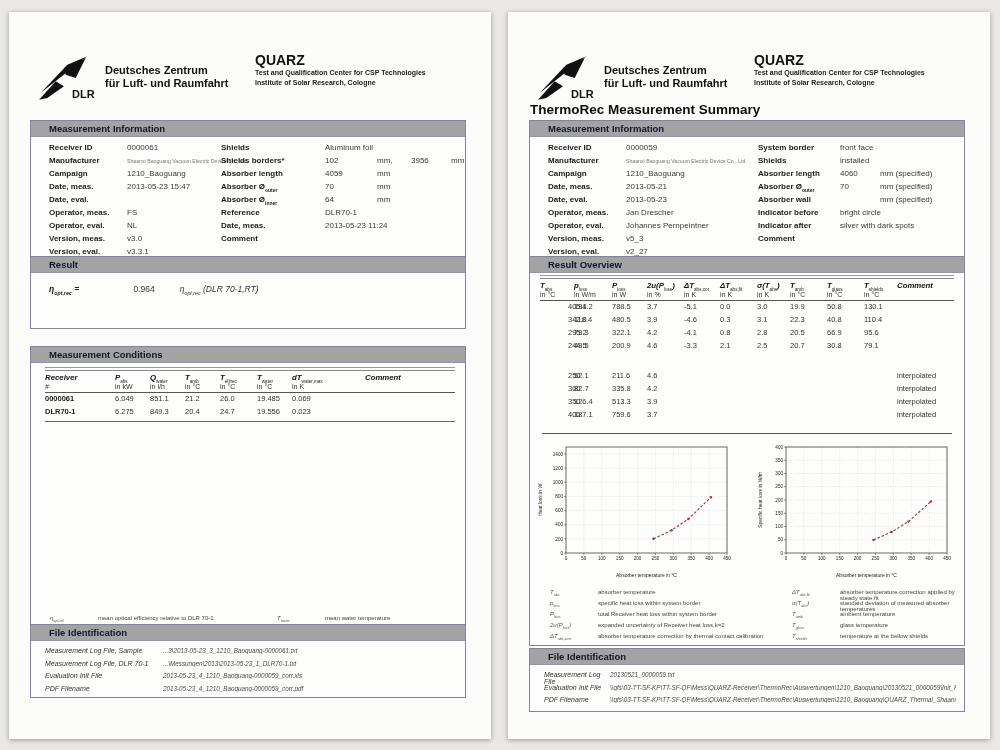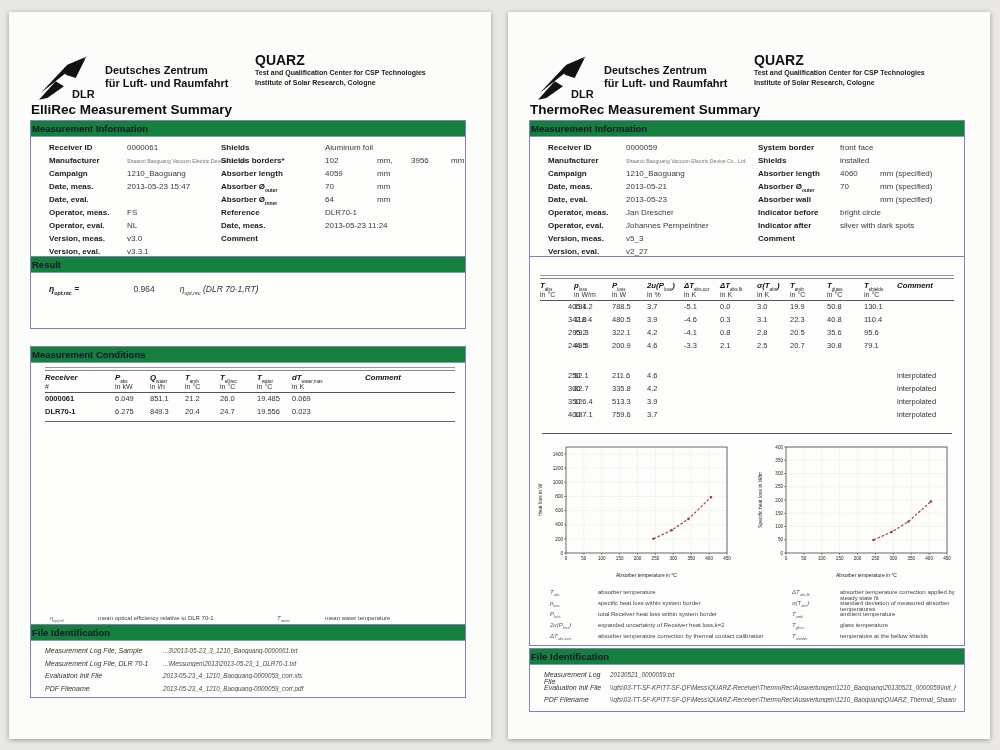--- a/index.html
+++ b/index.html
@@ -14,21 +14,21 @@
   .logo path{fill:#111;}
   .dlr-abbr{position:absolute;left:63px;top:76px;font-weight:bold;font-size:11px;color:#111;}
   .org{position:absolute;left:96px;top:52px;font-weight:bold;font-size:11px;line-height:13px;color:#111;}
   .quarz{position:absolute;left:246px;top:40px;}
   .q-name{font-weight:bold;font-size:14px;color:#111;}
   .q-sub{font-weight:bold;font-size:7px;line-height:8.5px;color:#222;margin-top:1px;}
   .title{position:absolute;left:22px;top:90px;font-weight:bold;font-size:13.5px;color:#0d0d0d;}
 
   
   .sec{position:absolute;left:21px;width:436px;border:1.5px solid #7e82b0;background:#fdfdfc;box-sizing:border-box;}
-  .sec-bar{height:15px;background:#15803d;display:flex;align-items:center;padding-left:1px;
+  .sec-bar{height:15px;background:#a3a3a3;display:flex;align-items:center;padding-left:18px;
            font-weight:bold;font-size:9.5px;color:#14142c;border-bottom:1px solid #8e92bd;}
 
   
   .colA{position:absolute;left:18px;top:22px;}
   .colB{position:absolute;left:190px;top:22px;}
   #pageR .colB{left:228px;}
   .irow{display:grid;grid-template-columns:78px 1fr;height:13px;font-size:8px;align-items:baseline;}
   .colB .irow{grid-template-columns:104px 52px 34px 40px 1fr;width:236px;}
   #pageR .colB .irow{grid-template-columns:82px 40px 1fr;width:210px;}
   .ilab{font-weight:bold;color:#1b1b1b;white-space:nowrap;}
@@ -90,21 +90,20 @@
   <div class="dlr-abbr">DLR</div>
   <div class="org">
     <div>Deutsches Zentrum</div>
     <div>für Luft- und Raumfahrt</div>
   </div>
   <div class="quarz">
     <div class="q-name">QUARZ</div>
     <div class="q-sub">Test and Qualification Center for CSP Technologies</div>
     <div class="q-sub">Institute of Solar Research, Cologne</div>
   </div>
-  <div class="title">ElliRec Measurement Summary</div>
 
   <div class="sec" style="top:108px;height:147px;">
     <div class="sec-bar">Measurement Information</div>
     <div class="colA">
 
     <div class="irow">
         <span class="ilab">Receiver ID</span>
         <span class="ival">0000061</span>
       </div>
         <div class="irow">
@@ -433,20 +432,21 @@
       </div>
         <div class="irow">
         <span class="ilab"><span>Comment</span><sub></sub></span>
         <span class="ival"></span>
         <span class="ival"></span>
       </div>
       </div>
   </div>
 
   <div class="sec" style="top:244px;height:390px;">
+    <div class="sec-bar">Result Overview</div>
     <div class="rtable">
       <div class="rgrid thead">
 
       <span>
           <span class="hm">T</span><sub>abs</sub><span class="hm"></span>
           <span class="unit">in °C</span>
         </span>
           <span>
           <span class="hm">p</span><sub>loss</sub><span class="hm"></span>
           <span class="unit">in W/m</span>
@@ -518,21 +518,21 @@
         </div>
           <div class="rgrid trow">
           <span>295.2</span>
             <span>79.3</span>
             <span>322.1</span>
             <span>4.2</span>
           <span>-4.1</span>
             <span>0.8</span>
             <span>2.8</span>
             <span>20.5</span>
-          <span>35.6</span>
+          <span>66.9</span>
             <span>95.6</span>
             <span></span>
         </div>
           <div class="rgrid trow">
           <span>244.5</span>
             <span>49.5</span>
             <span>200.9</span>
             <span>4.6</span>
           <span>-3.3</span>
             <span>2.1</span>

